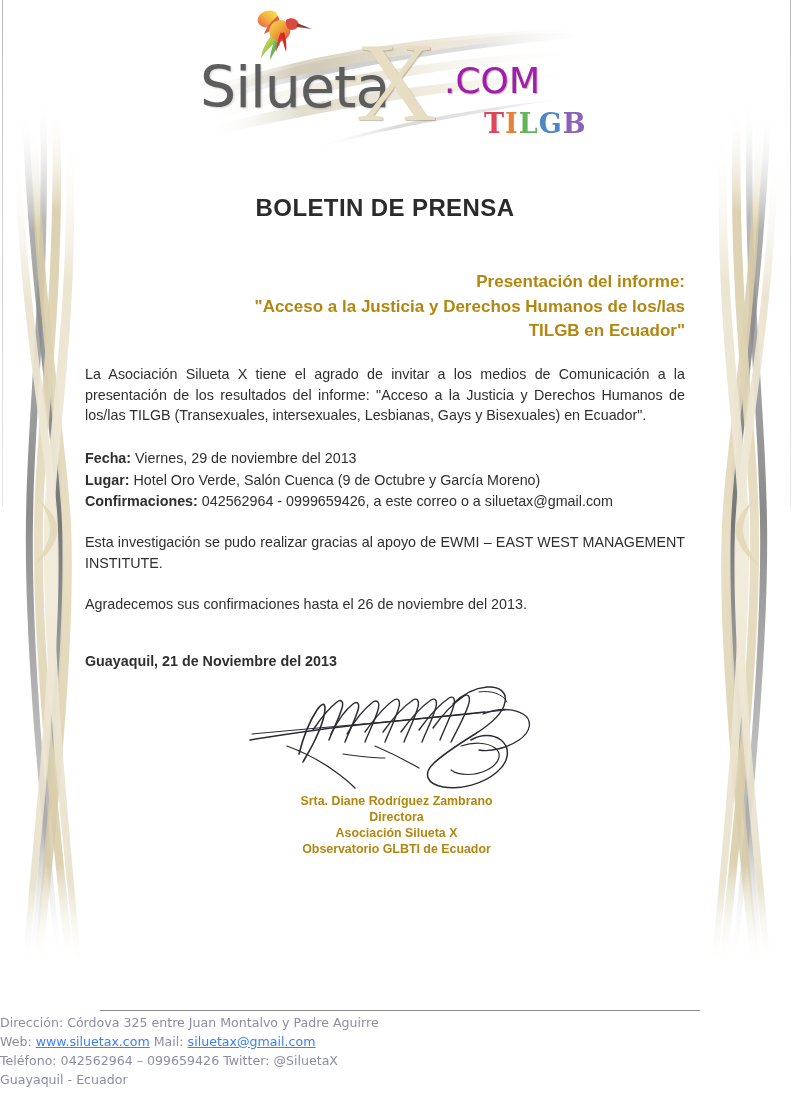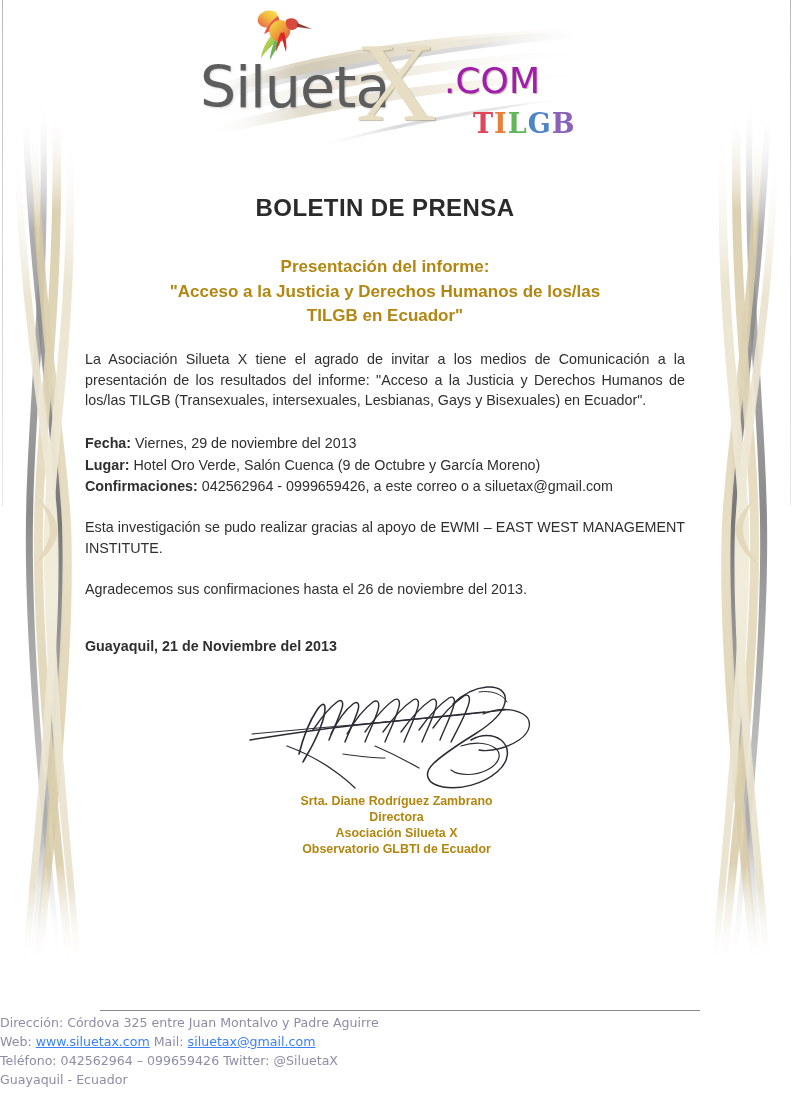--- a/index.html
+++ b/index.html
@@ -89,21 +89,21 @@
     font-size: 36px;
     letter-spacing: 0px;
     color: #a21caf;
     text-shadow:
        0 0 1px #cfc6ae,
        1px 1px 1px rgba(140,130,100,0.55);
     white-space: nowrap;
   }
   #logo-tilgb {
     position: absolute;
-    left: 277px;
+    left: 288px;
     top: 104px;
     font-family: "DejaVu Serif", serif;
     font-size: 27px;
     font-weight: bold;
     letter-spacing: 1px;
     white-space: nowrap;
   }
   #logo-tilgb span { display: inline-block; }
 
   
@@ -117,26 +117,26 @@
   #doc-title {
     text-align: center;
     font-size: 24px;
     font-weight: bold;
     color: #2b2b2b;
     letter-spacing: 0.4px;
     margin-top: 190px;
   }
 
   #subtitle {
-    text-align: center;
+    text-align: right;
     color: #b2860f;
     font-size: 17px;
     font-weight: bold;
     line-height: 1.45;
-    margin-top: 33px;
+    margin-top: 48px;
   }
   #subtitle .line { display: block; }
 
   .body-para {
     font-size: 14.3px;
     color: #2f2f2f;
     line-height: 1.45;
     text-align: justify;
     margin-top: 20px;
   }

